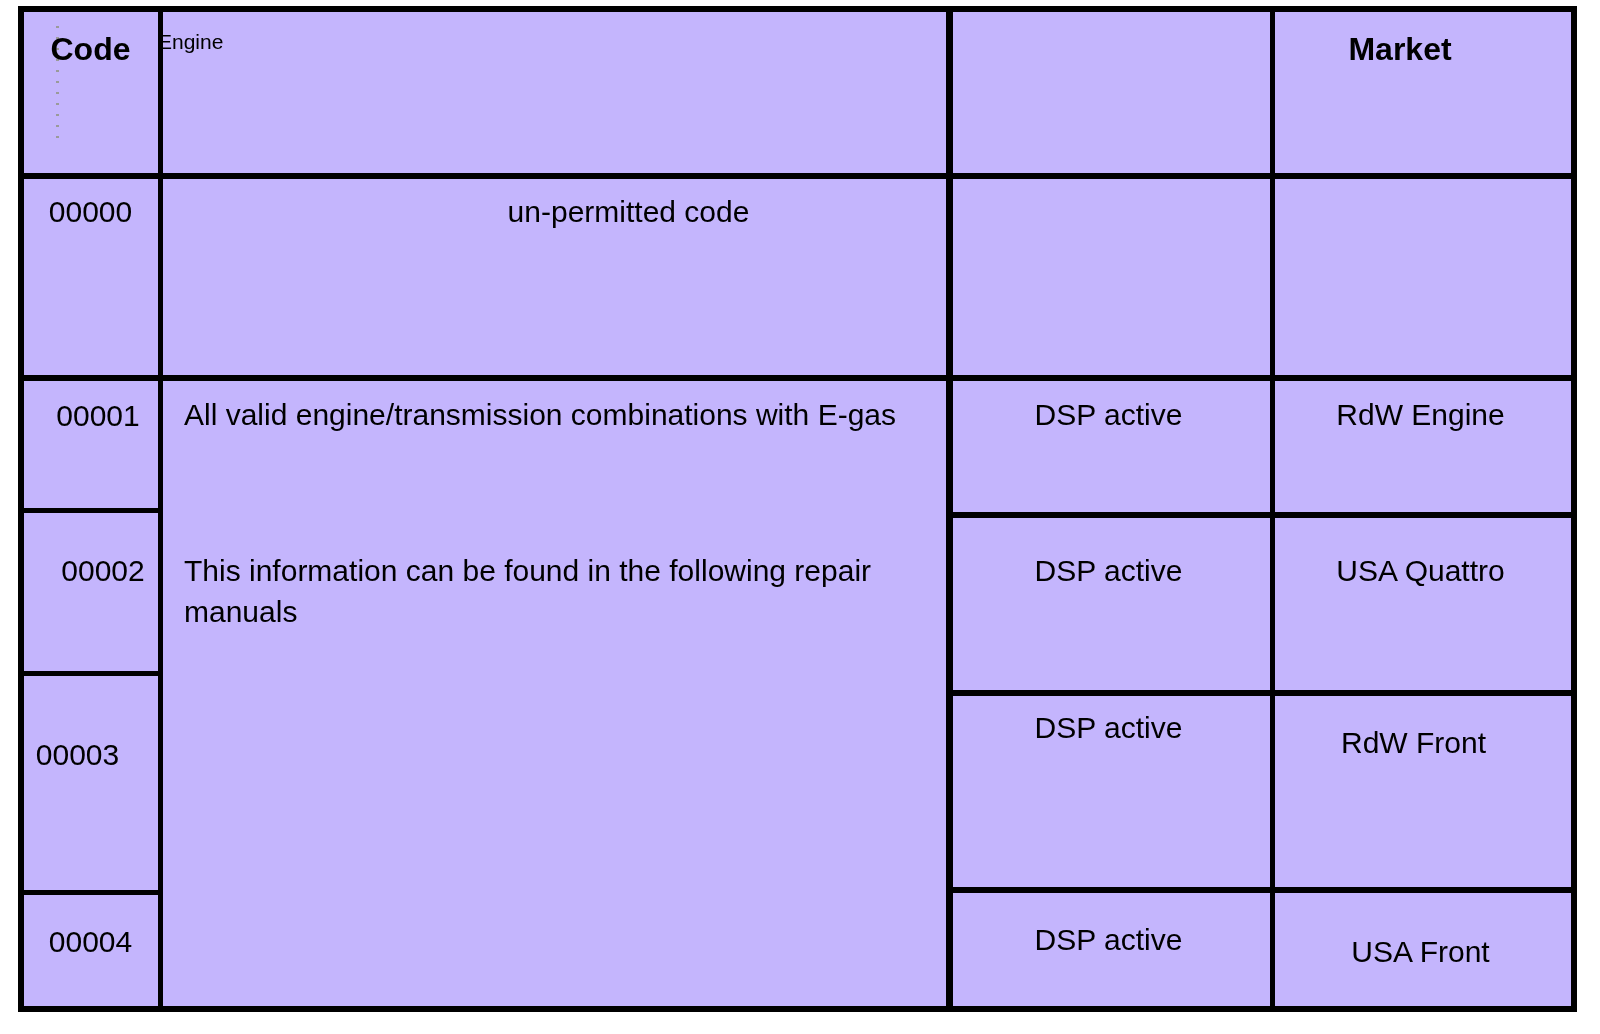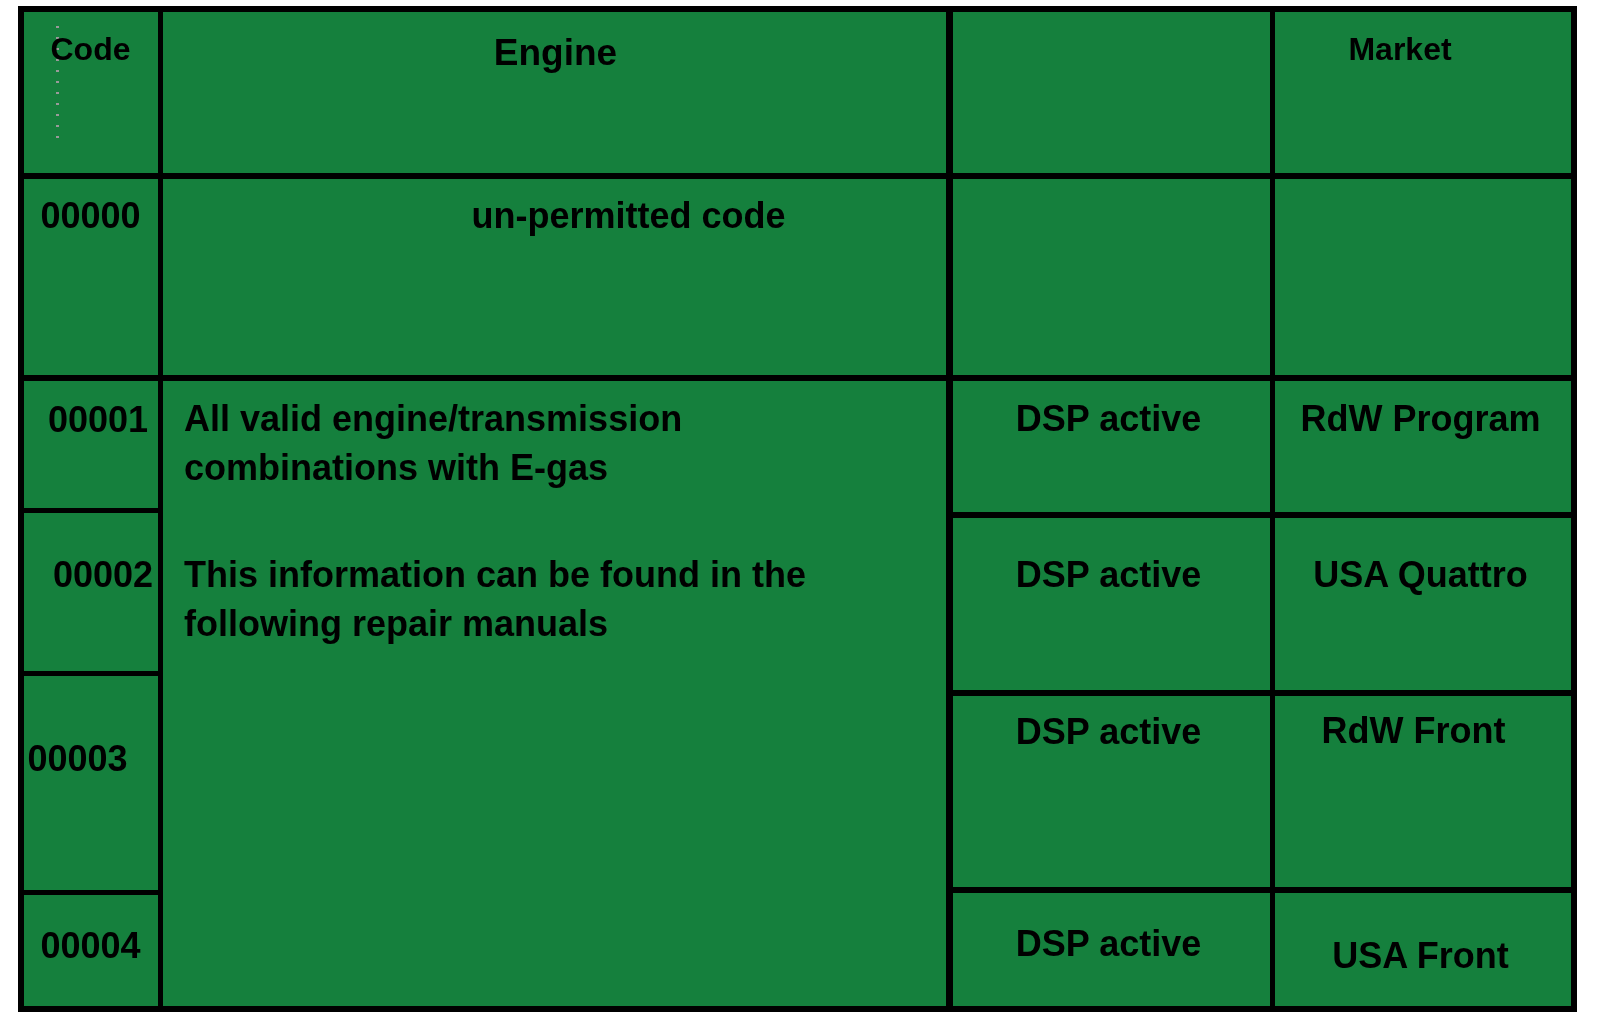--- a/index.html
+++ b/index.html
@@ -24,58 +24,56 @@
 
   
   .table-frame {
     position: absolute;
     left: 18px;
     top: 6px;
     width: 1559px;
     height: 1006px;
     box-sizing: border-box;
     border: 6px solid #000000;
-    background: #15803d;
+    background: #c4b5fd;
   }
 
   
   .vline {
     position: absolute;
     background: #000000;
   }
   .hline {
     position: absolute;
     background: #000000;
   }
 
   
   .cell {
     position: absolute;
     box-sizing: border-box;
     display: block;
-    font-size: 36px;
+    font-size: 30px;
     line-height: 1.36;
     color: #000000;
     white-space: pre-wrap;
-    font-weight: bold;
   }
   .cell.center {
     text-align: center;
   }
   .cell.left {
     text-align: left;
   }
   .cell.bold {
     font-weight: bold;
     font-size: 32px;
   }
   .hdr-engine {
-    font-weight: bold;
-    font-size: 37px;
-    text-align: center;
+    font-weight: normal;
+    font-size: 21px;
   }
 
   
   .dot-artifact {
     position: absolute;
     left: 32px;
     top: 14px;
     width: 3px;
     height: 120px;
     background-image: repeating-linear-gradient(
@@ -130,19 +128,19 @@
 
     <div class="cell left" style="left:160px; top:383px; width:740px;">All valid engine/transmission combinations with E-gas</div>
 
     <div class="cell left" style="left:160px; top:539px; width:720px;">This information can be found in the following repair manuals</div>
 
     <div class="cell center" style="left:922px; top:383px; width:325px;">DSP active</div>
     <div class="cell center" style="left:922px; top:539px; width:325px;">DSP active</div>
     <div class="cell center" style="left:922px; top:696px; width:325px;">DSP active</div>
     <div class="cell center" style="left:922px; top:908px; width:325px;">DSP active</div>
 
-    <div class="cell center" style="left:1246px; top:383px; width:301px;">RdW Program</div>
+    <div class="cell center" style="left:1246px; top:383px; width:301px;">RdW Engine</div>
     <div class="cell center" style="left:1246px; top:539px; width:301px;">USA Quattro</div>
-    <div class="cell center" style="left:1246px; top:695px; width:259px;padding-left:28px;">RdW Front</div>
+    <div class="cell center" style="left:1246px; top:711px; width:259px;padding-left:28px;">RdW Front</div>
     <div class="cell center" style="left:1246px; top:908px; width:301px;margin-top:12px;">USA Front</div>
 
   </div>
 </div>
 
 </body></html>

